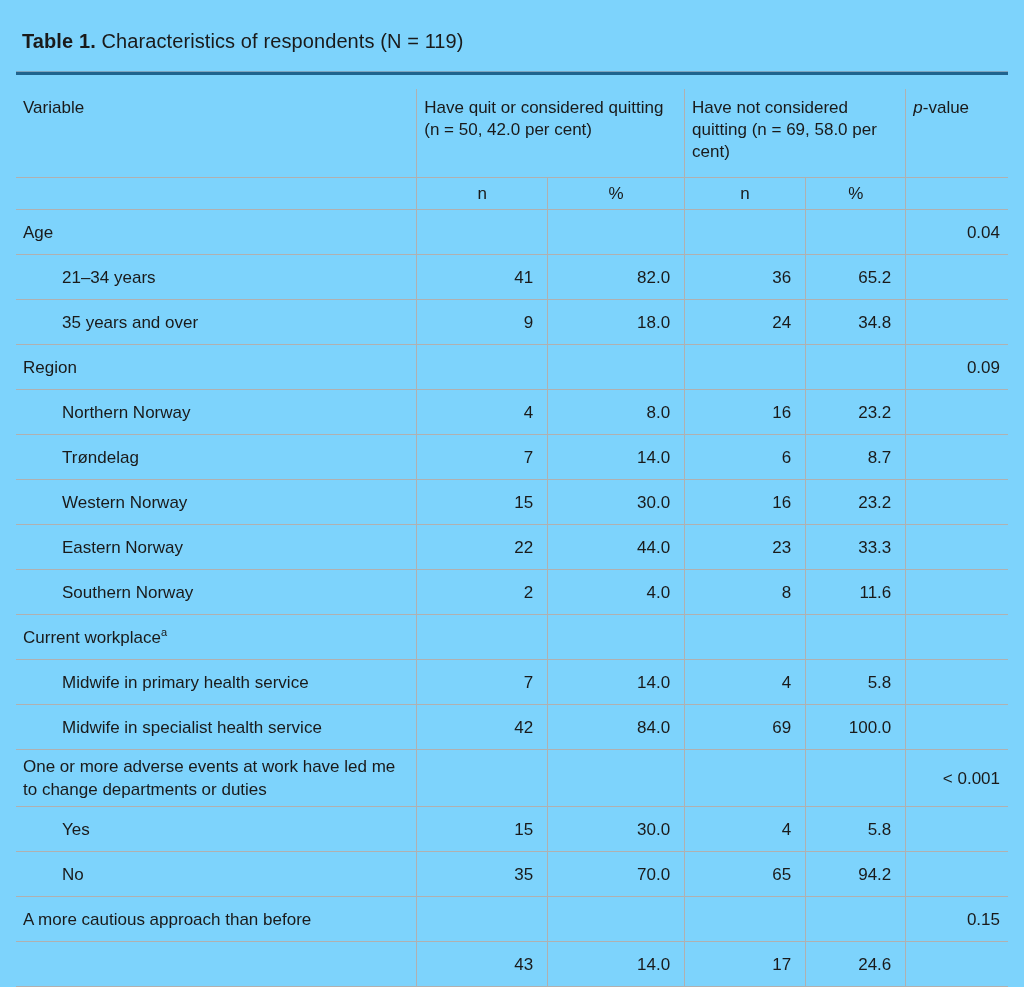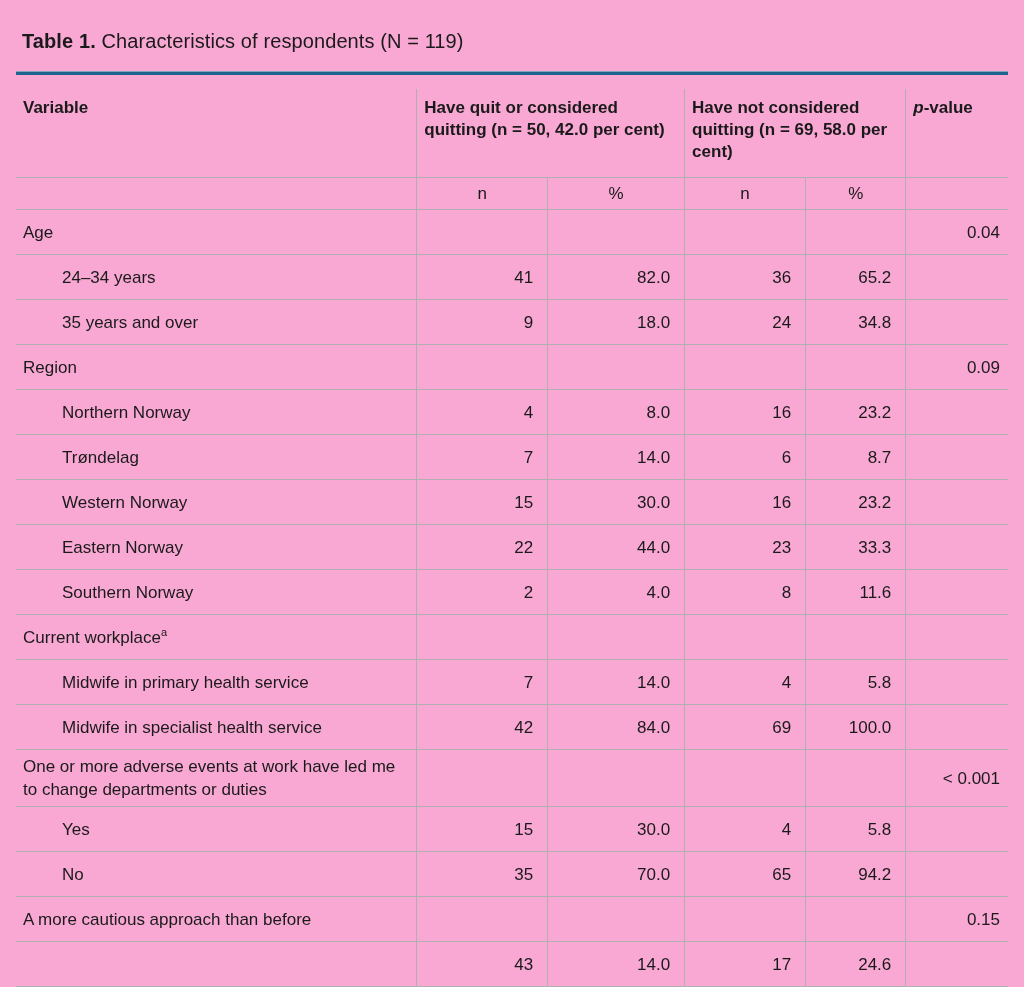--- a/index.html
+++ b/index.html
@@ -8,21 +8,21 @@
     background: #ffffff;
     font-family: "Liberation Sans", "DejaVu Sans", sans-serif;
     color: #1a1a1a;
   }
   .page {
     width: 1024px;
     height: 987px;
     box-sizing: border-box;
     padding: 30px 16px 0 16px;
     overflow: hidden;
-    background: #f9a8d4;
+    background: #7dd3fc;
   }
   .title {
     font-size: 20px;
     line-height: 23px;
     margin: 0 0 18px 6px;
     font-weight: 400;
     letter-spacing: 0.1px;
   }
   .title .title-label { font-weight: 700; }
   .rule {
@@ -41,21 +41,21 @@
   col.c1 { width: 40.4%; }
   col.c2 { width: 13.2%; }
   col.c3 { width: 13.8%; }
   col.c4 { width: 12.2%; }
   col.c5 { width: 10.1%; }
   col.c6 { width: 10.3%; }
   th, td { font-weight: 400; }
   .ghead th {
     vertical-align: top;
     text-align: left;
-    font-weight: 700;
+    font-weight: 400;
     padding: 8px 10px 8px 7px;
     line-height: 22px;
     height: 72px;
     border-bottom: 1px solid #b0b0b0;
     margin-left: 32px;
   }
   .ghead th.vline, .subhead th.vline, td.vline { border-left: 1px solid #b0b0b0; }
   .subhead th {
     text-align: center;
     font-weight: 400;
@@ -114,21 +114,21 @@
     <tbody>
         <tr>
       <td class="c-label"><span>Age</span><sup class="sup"></sup></td>
       <td class="c-num vline"></td>
       <td class="c-num vline"></td>
       <td class="c-num vline"></td>
       <td class="c-num vline"></td>
       <td class="c-pval vline">0.04</td>
     </tr>
         <tr>
-      <td class="c-label indent"><span>24–34 years</span><sup class="sup"></sup></td>
+      <td class="c-label indent"><span>21–34 years</span><sup class="sup"></sup></td>
       <td class="c-num vline">41</td>
       <td class="c-num vline">82.0</td>
       <td class="c-num vline">36</td>
       <td class="c-num vline">65.2</td>
       <td class="c-pval vline"></td>
     </tr>
         <tr>
       <td class="c-label indent"><span>35 years and over</span><sup class="sup"></sup></td>
       <td class="c-num vline">9</td>
       <td class="c-num vline">18.0</td>

